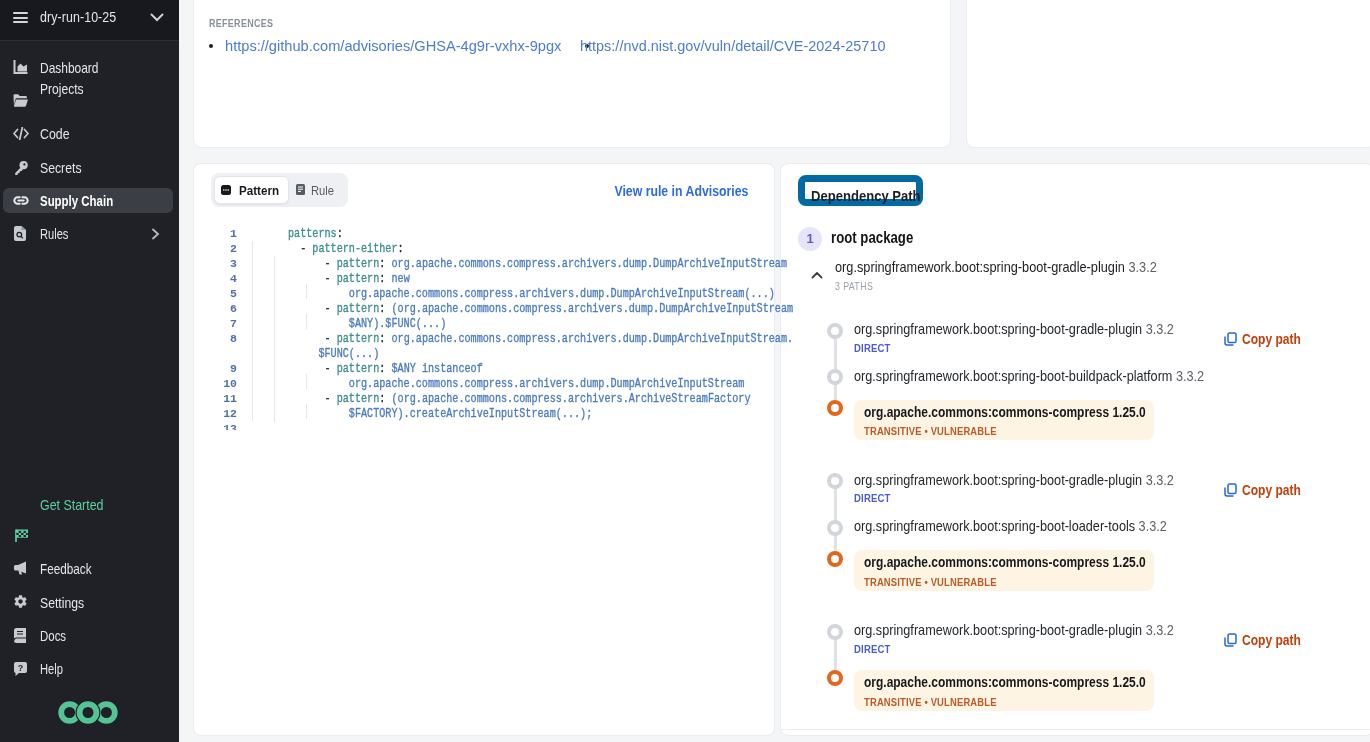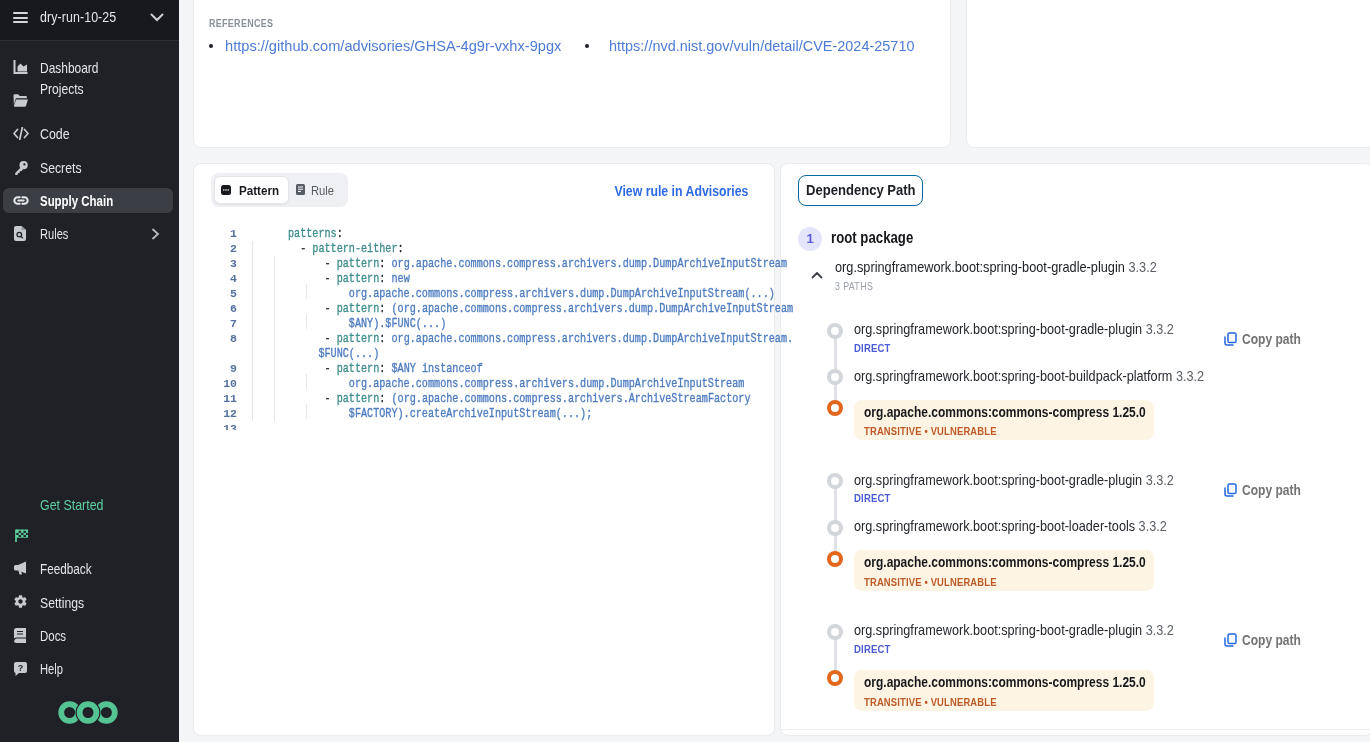--- a/index.html
+++ b/index.html
@@ -33,34 +33,34 @@
 #tab-rule-label { left:311px; top:183px; font-size:13.5px; color:#565c64; }
 #viewrule { left:560px; top:182px; width:188px; text-align:right; font-size:15px; font-weight:600; color:#2e6be5; }
 
 #gutter { left:205px; top:226px; width:32px; height:204px; overflow:hidden; text-align:right; white-space:pre; font-size:11.5px; font-weight:600; color:#54719f; line-height:15px; font-family:"Liberation Mono", monospace; }
 #codeclip { left:249px; top:226px; width:520px; height:204px; overflow:hidden;margin-left:37px; }
 #codeblock { position:absolute; left:2px; top:0; font-family:"Liberation Mono", monospace; font-size:13px; -webkit-text-stroke:0.35px; line-height:15px; white-space:pre; transform:scaleX(0.78); transform-origin:0 0; color:#24292f; }
 .ck { color:#3f8e8d; } 
 .cv { color:#4d7cc0; } 
 .guide { position:absolute; width:1px; background:#e3e6ea; }
 
-#depbtn { left:798px; top:175px; width:125px; height:31px; background:#fff; border:1px solid #0369a1; border-radius:8px; box-shadow:0 1px 2px rgba(16,24,40,.06); text-align:center; line-height:29px; font-size:14.5px; font-weight:600; color:#1c1f24; }
+#depbtn { left:798px; top:175px; width:125px; height:31px; background:#fff; border:7px solid #0369a1; border-radius:8px; box-shadow:0 1px 2px rgba(16,24,40,.06); text-align:center; line-height:29px; font-size:14.5px; font-weight:600; color:#1c1f24; }
 #badge1 { left:798px; top:227px; width:24px; height:24px; border-radius:50%; background:#e4e4fb; color:#5a5cd8; font-size:13px; font-weight:600; text-align:center; line-height:24px; }
 #rootpkg { left:831px; top:227.5px; font-size:16.5px; font-weight:bold; color:#141619; }
 #pkg-head { left:835px; top:257.5px; font-size:15px; color:#1c1f23; }
 #paths3 { left:835px; top:280px; font-size:11px; font-weight:normal; color:#99a0a9; letter-spacing:0.5px; }
 .vline { position:absolute; left:834px; width:2.6px; background:#dfe1e5; }
 .node { position:absolute; left:827px; width:16px; height:16px; border-radius:50%; background:#fff; border:4.5px solid #d2d5d9; }
 .node.orange { border-color:#e2671d; }
 .ptext { position:absolute; left:854px; font-size:15px; color:#24282d; white-space:nowrap; transform:scaleX(0.845); transform-origin:0 50%; }
 .direct { position:absolute; left:854px; font-size:11px; font-weight:bold; color:#4b5cd6; letter-spacing:0.2px; white-space:nowrap; transform:scaleX(0.868); transform-origin:0 50%; }
 .vulnbox { position:absolute; left:854px; width:300px; height:40.5px; background:#fdf4e3; border-radius:8px; }
 .vb-title { position:absolute; left:9.5px; top:3px; font-size:15px; font-weight:bold; color:#17191c; white-space:nowrap; transform:scaleX(0.799); transform-origin:0 50%; }
 .vb-label { position:absolute; left:9.5px; top:25.5px; font-size:11px; font-weight:bold; color:#bd5a28; letter-spacing:0.2px; white-space:nowrap; transform:scaleX(0.855); transform-origin:0 50%; }
-.copybtn { position:absolute; left:1224px; font-size:14.5px; font-weight:600; color:#737373; }
+.copybtn { position:absolute; left:1224px; font-size:14.5px; font-weight:600; color:#c2410c; }
 #depsep { left:781px; top:729px; width:592px; height:1px; background:#eceef1; }
 
 .tx { display:inline-block; white-space:nowrap; transform:scaleX(var(--s,1)); transform-origin:0 50%; }
 .txr { display:inline-block; white-space:nowrap; transform:scaleX(var(--s,1)); transform-origin:100% 50%; }
 </style>
 </head>
 <body>
 
 <div class="abs" id="sidebar"></div>
 <div class="abs" id="topbar"></div>
@@ -164,21 +164,21 @@
 
 <div class="card" id="card-refs"></div>
 <div class="card" id="card-topright"></div>
 <div class="card" id="card-code"></div>
 <div class="card" id="card-dep"></div>
 
 <div class="abs" id="refs-label"><span class="tx" style="--s:.812">REFERENCES</span></div>
 <div class="bullet" style="left:209px"></div>
 <span class="reflink" style="left:224.5px"><span class="tx" style="--s:.943">https://github.com/advisories/GHSA-4g9r-vxhx-9pgx</span></span>
 <div class="bullet" style="left:585px"></div>
-<span class="reflink" style="left:609px"><span class="tx" style="--s:.933">https://nvd.nist.gov/vuln/detail/CVE-2024-25710</span></span>
+<span class="reflink" style="left:580px"><span class="tx" style="--s:.933">https://nvd.nist.gov/vuln/detail/CVE-2024-25710</span></span>
 
 <div class="abs" id="tabwrap"></div>
 <div class="abs" id="tab-pattern"></div>
 <svg class="abs" style="left:221px;top:185px" width="10" height="10" viewBox="0 0 10 10">
     <rect x="0" y="0" width="10" height="10" rx="2.5" fill="#17191d"></rect>
     <circle cx="2.8" cy="5" r="0.8" fill="#fff"></circle>
     <circle cx="5" cy="5" r="0.8" fill="#fff"></circle>
     <circle cx="7.2" cy="5" r="0.8" fill="#fff"></circle>
   </svg>
 <div class="abs" id="tab-pattern-label"><span class="tx" style="--s:.86">Pattern</span></div>

